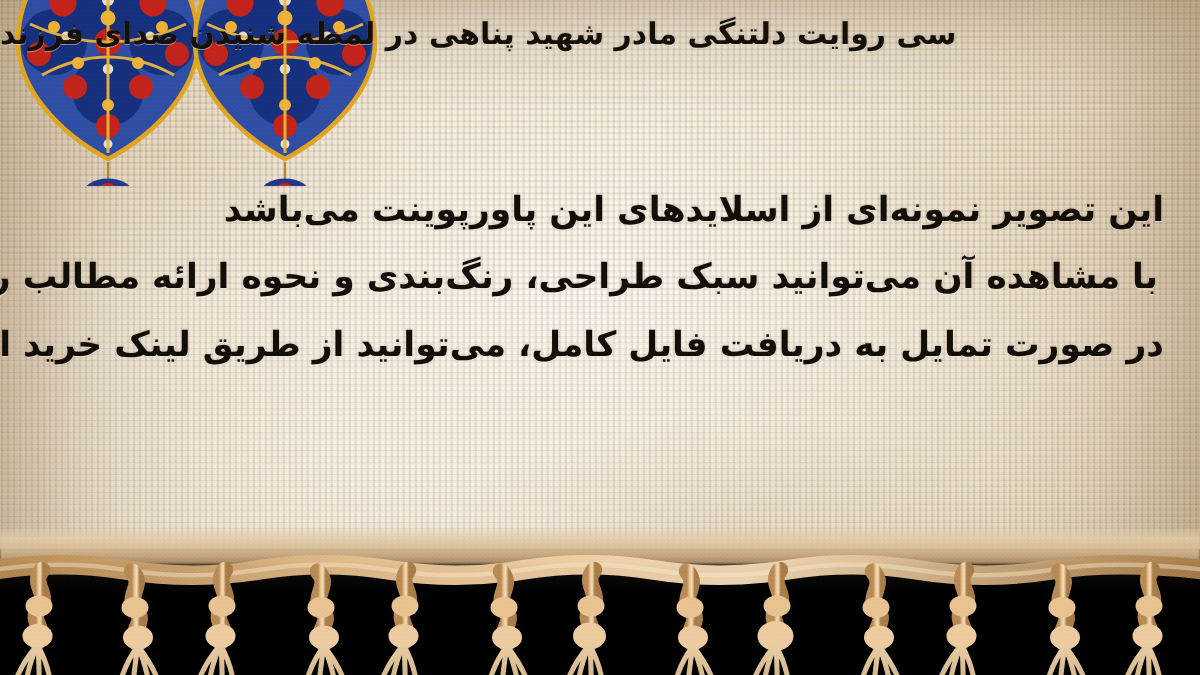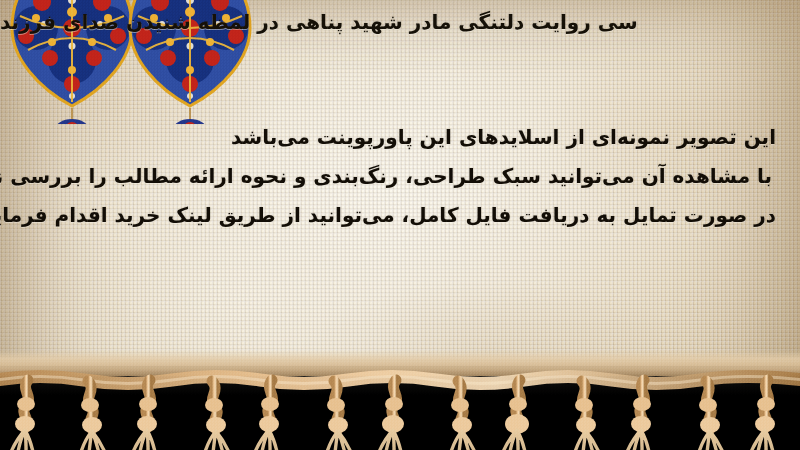--- a/index.html
+++ b/index.html
@@ -127,21 +127,21 @@
   .title-line.l2 { text-align: center; padding-right: 60px; }
 
   .body-block {
     position: absolute;
     top: 118px;
     right: 18px;
     left: 10px;
   }
   .body-line {
     color: #120d06;
-    font-size: 20px;
+    font-size: 23px;
     font-weight: 700;
     line-height: 1.95;
     white-space: nowrap;
     text-shadow:
       0 1px 0 rgba(255,250,240,0.42),
       0 0 2px rgba(60,44,24,0.22);
   }
   .body-line.b1 { text-align: right; padding-right: 6px; }
   .body-line.b2 { text-align: center; padding-right: 10px; }
   .body-line.b3 { text-align: center; padding-right: 6px; }

